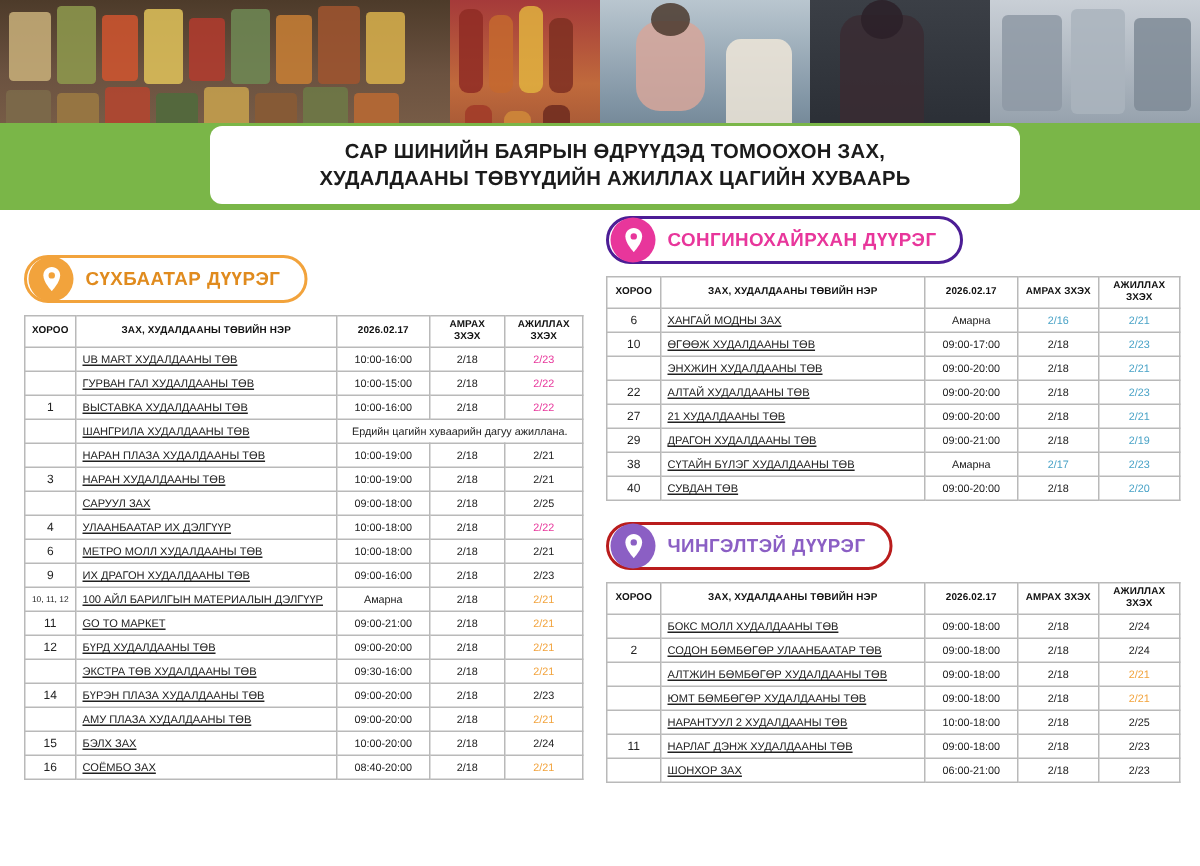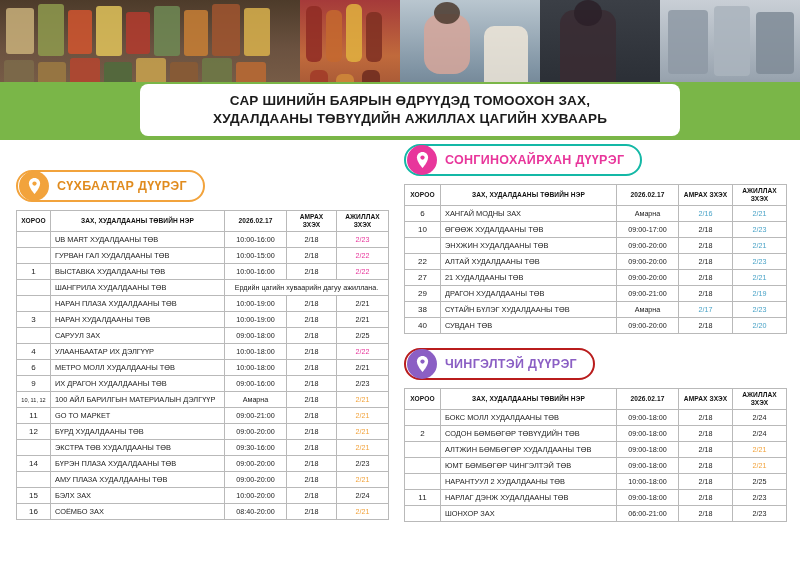--- a/index.html
+++ b/index.html
@@ -104,21 +104,21 @@
   .district .pin svg { width: 13px; height: 16px; display: block; }
   .district .dname {
     font-size: 12.5px;
     font-weight: bold;
     letter-spacing: .3px;
     white-space: nowrap;
   }
   .d-orange { border: 2px solid #f2a33c; }
   .d-orange .pin { background: #f2a33c; }
   .d-orange .dname { color: #e08b1e; }
-  .d-pink { border: 2px solid #14b8a6; text-align: right; }
+  .d-pink { border: 2px solid #4c1d95; text-align: right; }
   .d-pink .pin { background: #e8369b; }
   .d-pink .dname { color: #e8369b; }
   .d-purple { border: 2px solid #b91c1c; }
   .d-purple .pin { background: #8b5fc4; }
   .d-purple .dname { color: #8b5fc4; }
 
   
   table {
     border-collapse: collapse;
     width: 100%;
@@ -137,21 +137,21 @@
     font-weight: bold;
     text-align: center;
     background: #ffffff;
     color: #111;
     letter-spacing: .1px;
     line-height: 8px;
     height: 18px;
   }
   td.khoroo { text-align: center; font-size: 8px; }
   td.khoroo.small { font-size: 5.6px; }
-  td.name { text-align: left; font-size: 7.4px; padding-left: 4px; }
+  td.name { text-align: left; font-size: 7.4px; padding-left: 4px; text-decoration: underline; }
   td.c { text-align: center; font-size: 7.2px; }
   td.note { text-align: center; font-size: 7.2px; }
   .pink-txt { color: #e8369b; }
   .orange-txt { color: #f2a33c; }
   .blue-txt { color: #4aa3c7; }
   .dark-txt { color: #222; }
 
   
   .tbl-left col.c1 { width: 34px; }
   .tbl-left col.c2 { width: 174px; }
@@ -505,35 +505,35 @@
       <tbody id="tbody-chingeltei">
           <tr>
             <td class="khoroo"></td>
             <td class="name">БОКС МОЛЛ ХУДАЛДААНЫ ТӨВ</td>
             <td class="c">09:00-18:00</td>
             <td class="c dark-txt">2/18</td>
             <td class="c dark-txt">2/24</td>
           </tr>
           <tr>
             <td class="khoroo">2</td>
-            <td class="name">СОДОН БӨМБӨГӨР ТӨВҮҮДИЙН ТӨВ</td>
+            <td class="name">СОДОН БӨМБӨГӨР УЛААНБААТАР ТӨВ</td>
             <td class="c">09:00-18:00</td>
             <td class="c dark-txt">2/18</td>
             <td class="c dark-txt">2/24</td>
           </tr>
           <tr>
             <td class="khoroo"></td>
             <td class="name">АЛТЖИН БӨМБӨГӨР ХУДАЛДААНЫ ТӨВ</td>
             <td class="c">09:00-18:00</td>
             <td class="c dark-txt">2/18</td>
             <td class="c orange-txt">2/21</td>
           </tr>
           <tr>
             <td class="khoroo"></td>
-            <td class="name">ЮМТ БӨМБӨГӨР ЧИНГЭЛТЭЙ ТӨВ</td>
+            <td class="name">ЮМТ БӨМБӨГӨР ХУДАЛДААНЫ ТӨВ</td>
             <td class="c">09:00-18:00</td>
             <td class="c dark-txt">2/18</td>
             <td class="c orange-txt">2/21</td>
           </tr>
           <tr>
             <td class="khoroo"></td>
             <td class="name">НАРАНТУУЛ 2 ХУДАЛДААНЫ ТӨВ</td>
             <td class="c">10:00-18:00</td>
             <td class="c dark-txt">2/18</td>
             <td class="c dark-txt">2/25</td>

